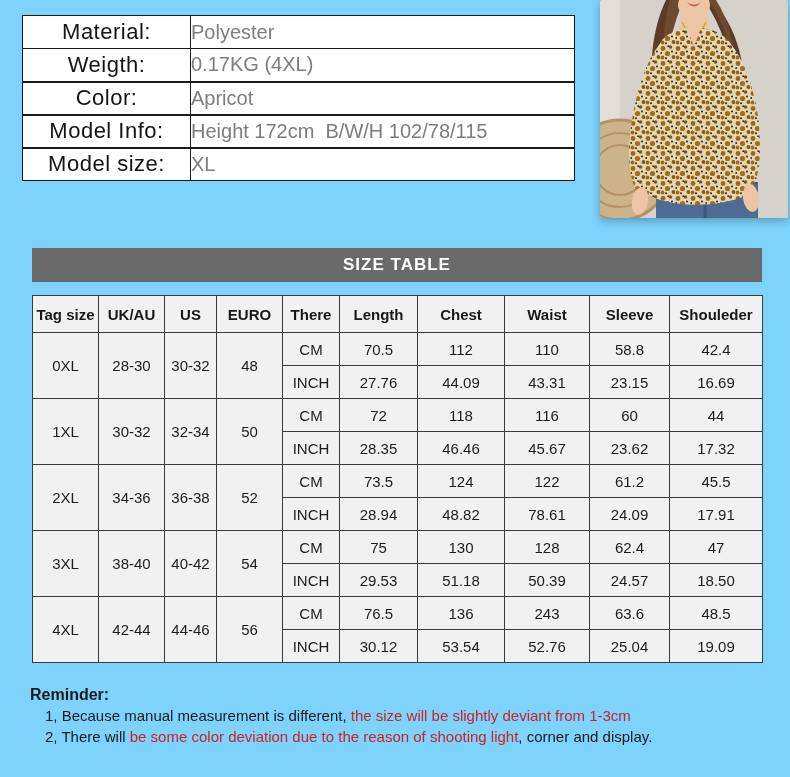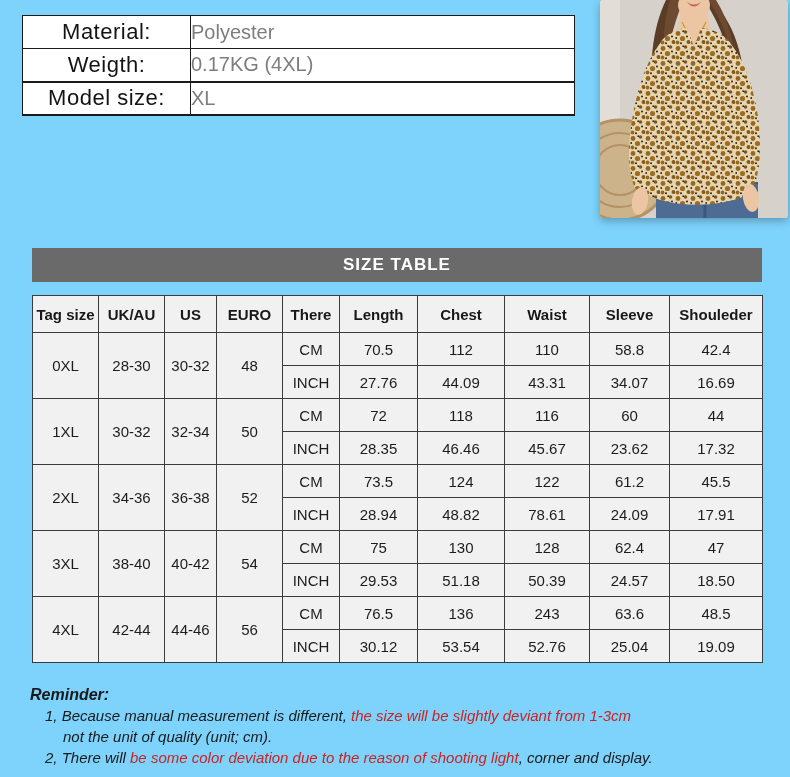--- a/index.html
+++ b/index.html
@@ -36,40 +36,48 @@
   .size-table th,.size-table td{border:1px solid var(--border-dark);background:var(--cell-bg);
               text-align:center;padding:0;overflow:hidden;}
   .size-table th{height:37px;font-size:15px;font-weight:bold;color:#181818;}
   .size-table td{height:33px;font-size:15px;color:#1c1c1c;}
   .span-cell{color:#2e2e2e;}
   .unit-cell{font-size:14px;color:#2b2b2b;}
   .unit-cm{border-bottom:none;}
   .unit-inch{border-top:none;}
 
   
-  .reminder{position:absolute;left:30px;top:684px;width:750px;color:#1a1a1a;font-size:15px;line-height:21px;font-style:italic;}
+  .reminder{position:absolute;left:30px;top:684px;width:750px;color:#1a1a1a;font-size:15px;line-height:21px;}
   .reminder-heading{font-weight:bold;font-size:16px;}
   .r-item{padding-left:15px;}
   .r-cont{padding-left:33px;}
   .red{color:var(--red);margin-top:28px;}
 </style>
 </head>
 <body>
 
 <div class="page">
 
   <table class="info-table">
     <tbody>
       <tr>
         <td class="info-label">Material:</td>
         <td class="info-value">Polyester</td>
       </tr>
       <tr>
         <td class="info-label">Weigth:</td>
         <td class="info-value">0.17KG (4XL)</td>
+      </tr>
+      <tr>
+        <td class="info-label">Color:</td>
+        <td class="info-value">Apricot</td>
+      </tr>
+      <tr>
+        <td class="info-label">Model Info:</td>
+        <td class="info-value">Height 172cm  B/W/H 102/78/115</td>
       </tr>
       <tr>
         <td class="info-label">Model size:</td>
         <td class="info-value">XL</td>
       </tr>
     </tbody>
   </table>
 
   <div class="photo">
     <svg viewBox="0 0 188 218" width="188" height="218">
@@ -165,21 +173,21 @@
             <td class="val-cell">112</td>
             <td class="val-cell">110</td>
             <td class="val-cell">58.8</td>
             <td class="val-cell">42.4</td>
           </tr>
           <tr>
             <td class="unit-cell unit-inch">INCH</td>
             <td class="val-cell">27.76</td>
             <td class="val-cell">44.09</td>
             <td class="val-cell">43.31</td>
-            <td class="val-cell">34.07</td>
+            <td class="val-cell">23.15</td>
             <td class="val-cell">16.69</td>
           </tr>
           <tr>
             <td class="span-cell" rowspan="2">1XL</td>
             <td class="span-cell" rowspan="2">30-32</td>
             <td class="span-cell" rowspan="2">32-34</td>
             <td class="span-cell" rowspan="2">50</td>
             <td class="unit-cell unit-cm">CM</td>
             <td class="val-cell">72</td>
             <td class="val-cell">118</td>
@@ -255,17 +263,16 @@
             <td class="val-cell">25.04</td>
             <td class="val-cell">19.09</td>
           </tr>
         </tbody>
     </table>
   </div>
 
   <div class="reminder">
     <div class="reminder-heading">Reminder:</div>
     <div class="r-item"><span>1, Because manual measurement is different, </span><span class="red">the size will be slightly deviant from 1-3cm</span></div>
-    <div class="r-cont">not the unit of quality (unit; cm).</div>
     <div class="r-item"><span>2, There will </span><span class="red">be some color deviation due to the reason of shooting light</span><span>, corner and display.</span></div>
   </div>
 
 </div>
 
 </body></html>

